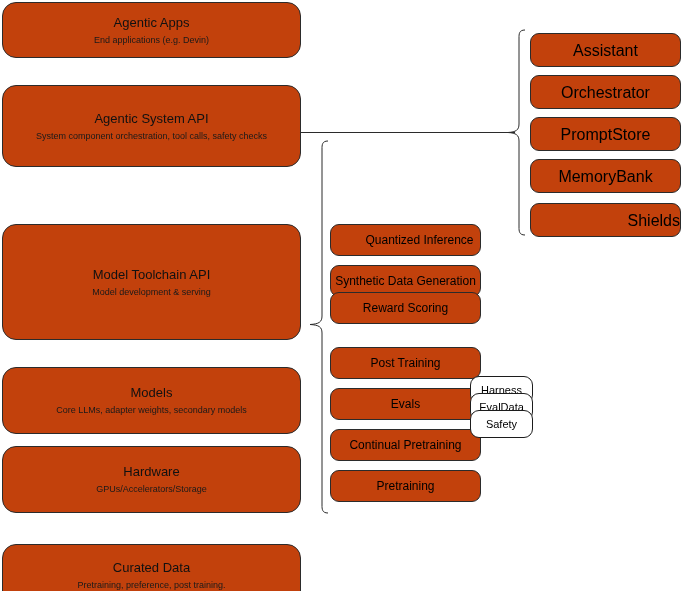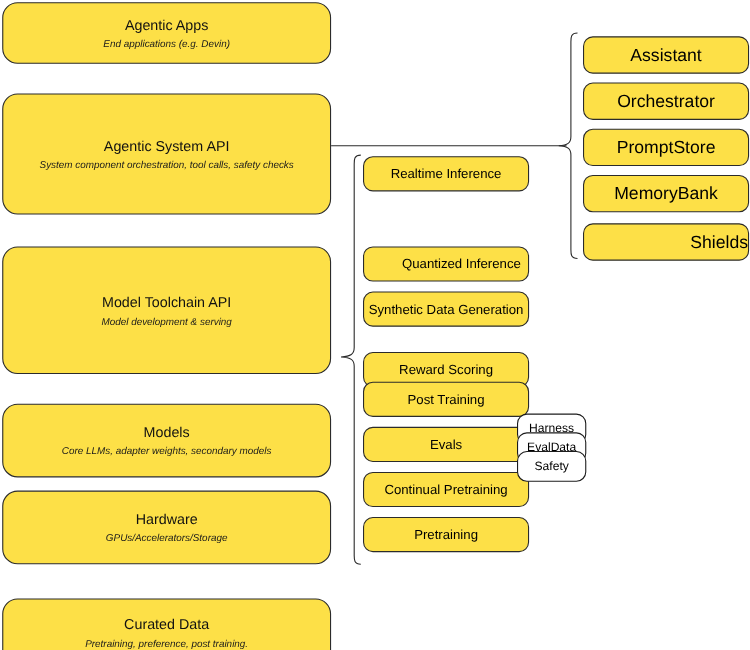--- a/index.html
+++ b/index.html
@@ -19,21 +19,21 @@
     position: absolute;
     left: 0;
     top: 0;
     width: 682px;
     height: 591px;
   }
   .node {
     position: absolute;
     box-sizing: border-box;
     border: 1px solid #2b2b2b;
-    background: #fde047;
+    background: #c2410c;
     border-radius: 12px;
     display: flex;
     flex-direction: column;
     align-items: center;
     justify-content: center;
     text-align: center;
   }
   .stack-node {
     left: 2px;
     width: 299px;
@@ -42,21 +42,20 @@
   .stack-title {
     font-size: 13px;
     line-height: 16px;
     color: #111111;
   }
   .stack-sub {
     font-size: 9px;
     line-height: 12px;
     margin-top: 3px;
     color: #1a1a1a;
-    font-style: italic;
   }
   .mid-node {
     left: 330px;
     width: 151px;
     height: 32px;
     border-radius: 9px;
   }
   .mid-node .node-label {
     font-size: 12px;
     line-height: 15px;
@@ -101,21 +100,21 @@
 </head>
 <body>
 
 <div id="diagram">
 
   <div class="node stack-node" style="top:2px; height:56px;">
     <div class="stack-title">Agentic Apps</div>
     <div class="stack-sub">End applications (e.g. Devin)</div>
   </div>
 
-  <div class="node stack-node" style="top:85px; height:110px;">
+  <div class="node stack-node" style="top:85px; height:82px;">
     <div class="stack-title">Agentic System API</div>
     <div class="stack-sub">System component orchestration, tool calls, safety checks</div>
   </div>
 
   <div class="node stack-node" style="top:224px; height:116px;">
     <div class="stack-title">Model Toolchain API</div>
     <div class="stack-sub">Model development &amp; serving</div>
   </div>
 
   <div class="node stack-node" style="top:367px; height:67px;">
@@ -138,30 +137,27 @@
   </svg>
 
   <svg class="brace" style="left:506px; top:28px; width:24px; height:218px;">
     <path d="M 19 2 C 13 2 13 6 13 10 L 13 96 C 13 102 10 104 2 104.5 C 10 105 13 107 13 113 L 13 199 C 13 203 13 207 19 207"></path>
   </svg>
 
   <svg class="brace" style="left:306px; top:138px; width:26px; height:382px;">
     <path d="M 22 3 C 16 3 16 7 16 11 L 16 178 C 16 184 13 186 4 186.5 C 13 187 16 189 16 195 L 16 367 C 16 371 16 375 22 375"></path>
   </svg>
 
-  <div class="node mid-node" style="top:142px;">
-    <div class="node-label">Realtime Inference</div>
-  </div>
   <div class="node mid-node" style="top:224px;padding-left:28px;">
     <div class="node-label">Quantized Inference</div>
   </div>
   <div class="node mid-node" style="top:265px;">
     <div class="node-label">Synthetic Data Generation</div>
   </div>
-  <div class="node mid-node" style="top:320px;">
+  <div class="node mid-node" style="top:292px;">
     <div class="node-label">Reward Scoring</div>
   </div>
   <div class="node mid-node" style="top:347px;">
     <div class="node-label">Post Training</div>
   </div>
   <div class="node mid-node" style="top:388px;">
     <div class="node-label">Evals</div>
   </div>
   <div class="node mid-node" style="top:470px;">
     <div class="node-label">Pretraining</div>

